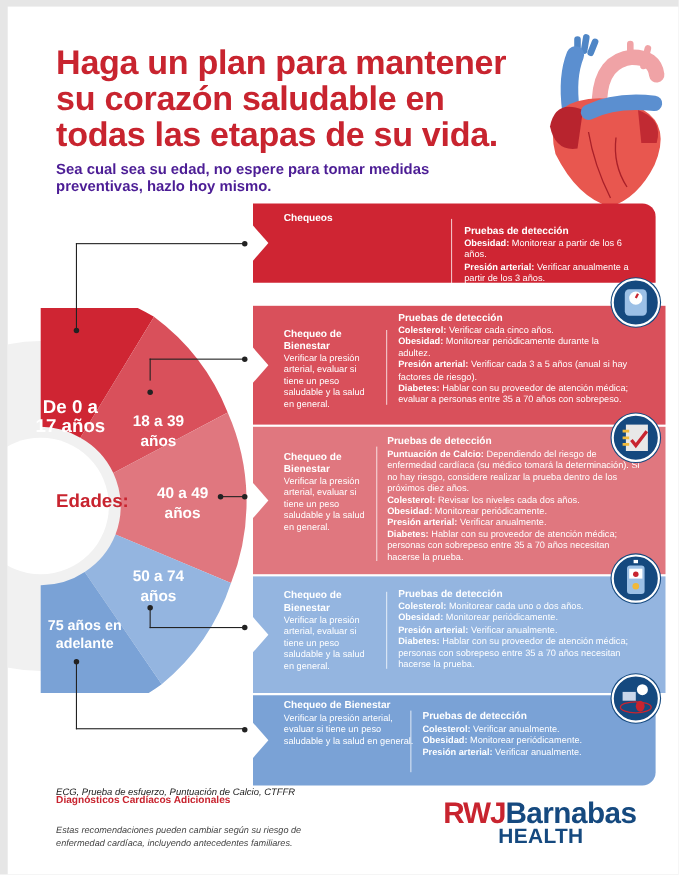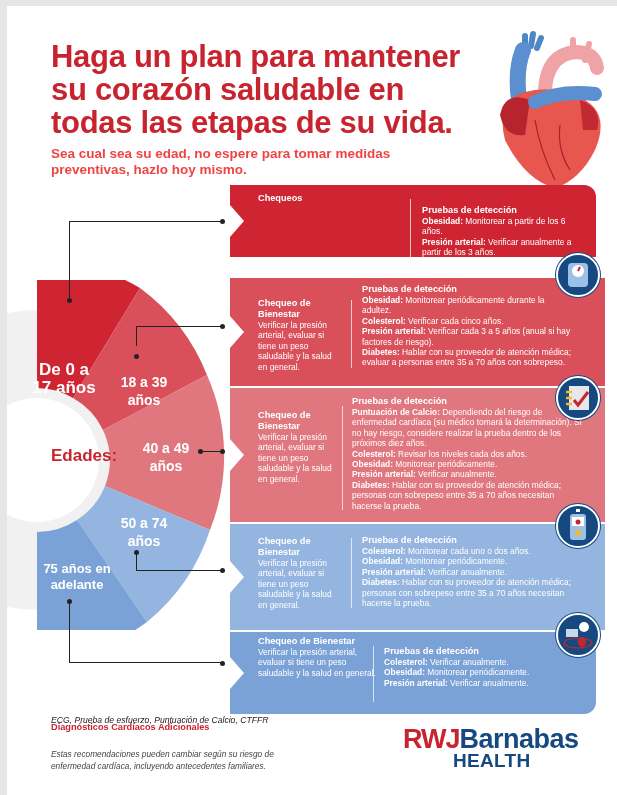--- a/index.html
+++ b/index.html
@@ -1,20 +1,20 @@
 <!DOCTYPE html>
 <html><head>
 <meta charset="utf-8">
 <style>
   * { box-sizing: border-box; margin: 0; padding: 0; }
   html, body { width: 617px; height: 795px; overflow: hidden; }
   body { background: #e6e6e6; font-family: "Liberation Sans", sans-serif; position: relative; }
   .page { position: absolute; left: 7px; top: 6px; width: 610px; height: 789px; background: #ffffff; }
   .title { position: absolute; left: 44px; top: 34px; width: 420px; color: #c8242f; font-weight: 700; font-size: 31px; line-height: 33px; letter-spacing: -0.3px; }
-  .subtitle { position: absolute; left: 44px; top: 140px; width: 420px; color: #ef4444; font-weight: 700; font-size: 13.5px; line-height: 16px; }
+  .subtitle { position: absolute; left: 44px; top: 140px; width: 420px; color: #4c1d95; font-weight: 700; font-size: 13.5px; line-height: 16px; }
   .heart { position: absolute; left: 478px; top: 24px; width: 130px; height: 160px; }
 
   .panel { position: absolute; left: 223px; width: 375px; color: #fff; font-size: 8.4px; line-height: 10.4px; }
   .panel .notch { position: absolute; left: 0; top: 50%; width: 0; height: 0; transform: translateY(-50%); border-top: 16px solid transparent; border-bottom: 16px solid transparent; border-left: 14px solid #fff; }
   .panel .col1 { position: absolute; }
   .panel .col2 { position: absolute; }
   .panel .divider { position: absolute; width: 1px; background: rgba(255,255,255,0.7); }
   .panel .h { font-weight: 700; font-size: 9.2px; line-height: 11px; }
   .panel b { font-weight: 700; }
   .p1 { top: 179px; height: 72px; background: #cf2533; border-radius: 0 12px 0 0; width: 366px; }
@@ -126,22 +126,22 @@
 
   <div class="panel p2">
     <div class="notch"></div>
     <div class="col1" style="left:28px;top:20px;width:85px;">
       <div class="h">Chequeo de Bienestar</div>
       <div>Verificar la presión arterial, evaluar si tiene un peso saludable y la salud en general.</div>
     </div>
     <div class="divider" style="left:121px;top:22px;height:68px;"></div>
     <div class="col2" style="left:132px;top:6px;width:210px;">
       <div class="h">Pruebas de detección</div>
+      <div><b>Colesterol:</b> <span>Verificar cada cinco años.</span></div>
       <div><b>Obesidad:</b> <span>Monitorear periódicamente durante la adultez.</span></div>
-      <div><b>Colesterol:</b> <span>Verificar cada cinco años.</span></div>
       <div><b>Presión arterial:</b> <span>Verificar cada 3 a 5 años (anual si hay factores de riesgo).</span></div>
       <div><b>Diabetes:</b> <span>Hablar con su proveedor de atención médica; evaluar a personas entre 35 a 70 años con sobrepeso.</span></div>
     </div>
   </div>
 
   <div class="panel p3">
     <div class="notch"></div>
     <div class="col1" style="left:28px;top:22px;width:80px;">
       <div class="h">Chequeo de Bienestar</div>
       <div>Verificar la presión arterial, evaluar si tiene un peso saludable y la salud en general.</div>

